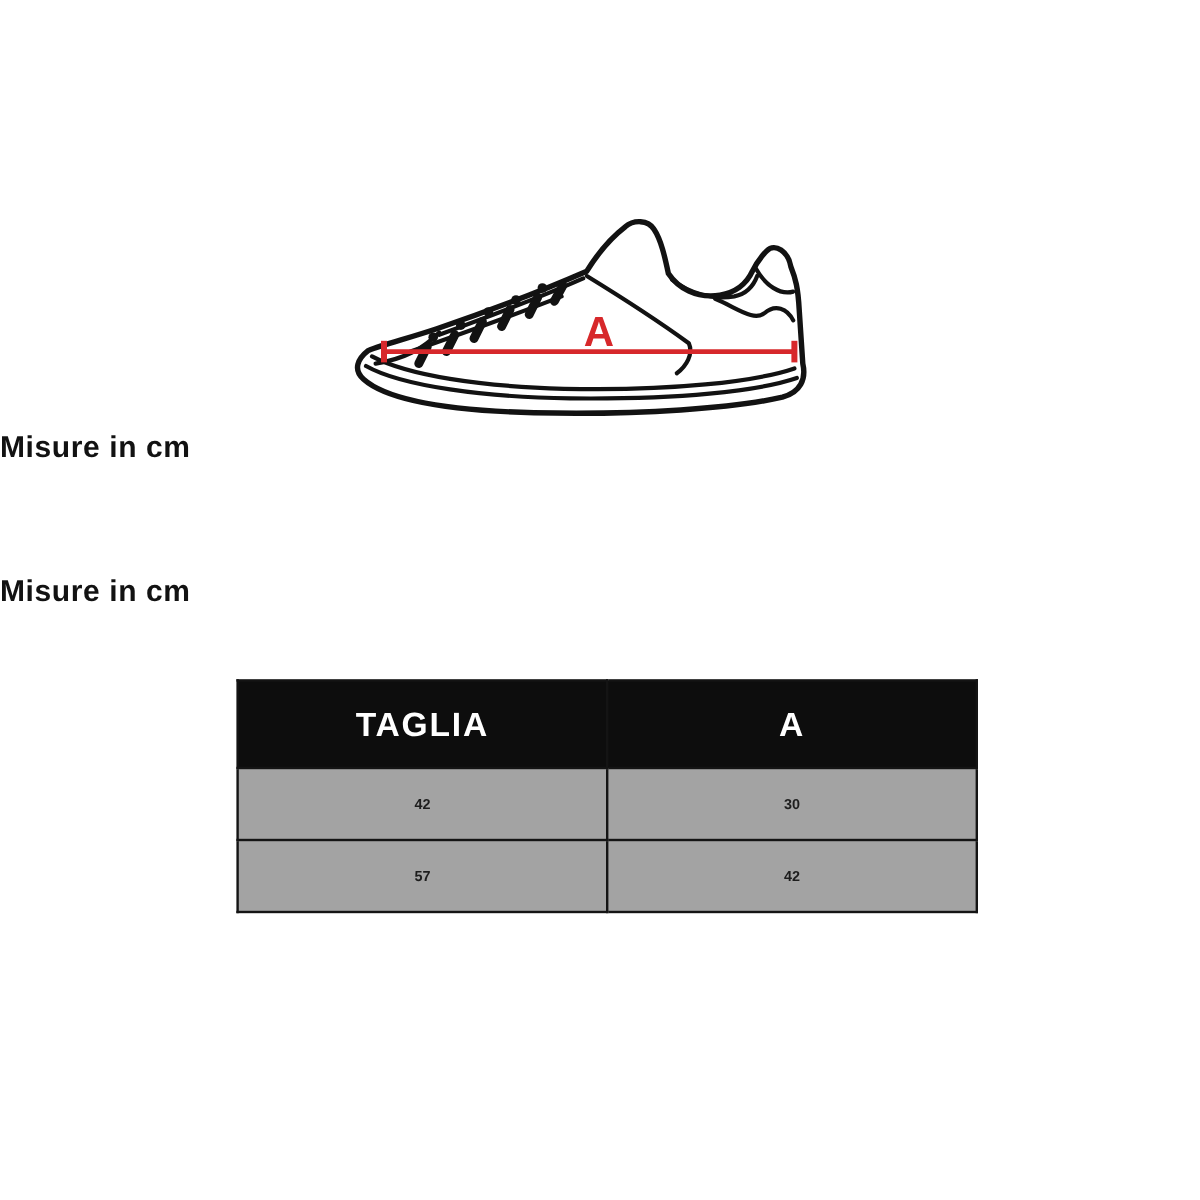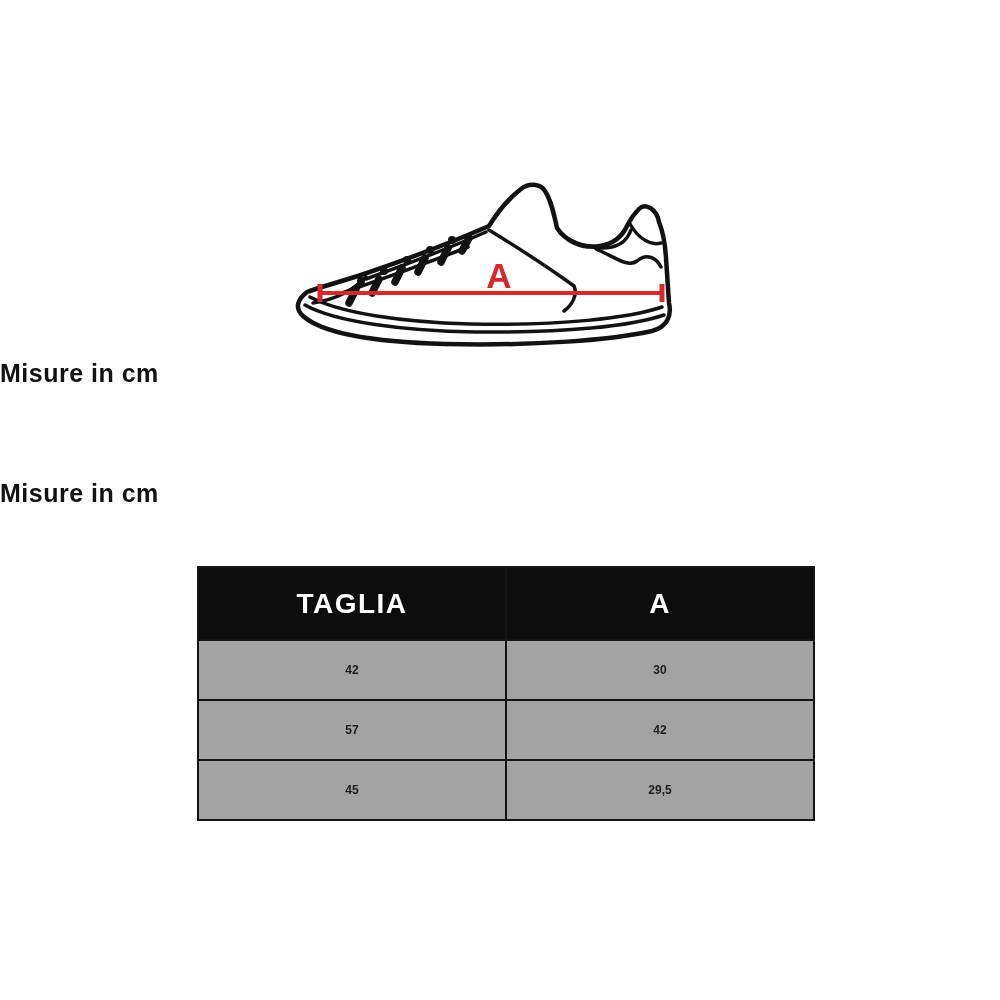--- a/index.html
+++ b/index.html
@@ -124,20 +124,16 @@
     </thead>
     <tbody>
       <tr>
         <td>42</td>
         <td>30</td>
       </tr>
       <tr>
         <td>57</td>
         <td>42</td>
       </tr>
-      <tr>
-        <td>45</td>
-        <td>29,5</td>
-      </tr>
     </tbody>
   </table>
 
 </div>
 
 </body></html>

